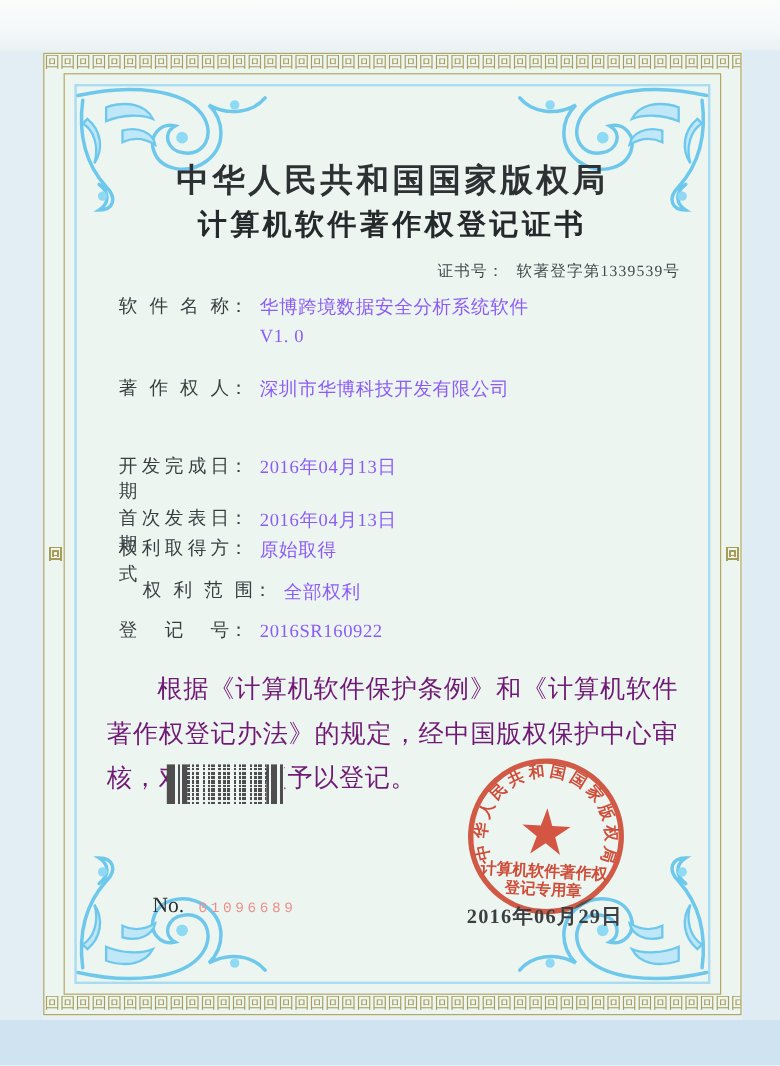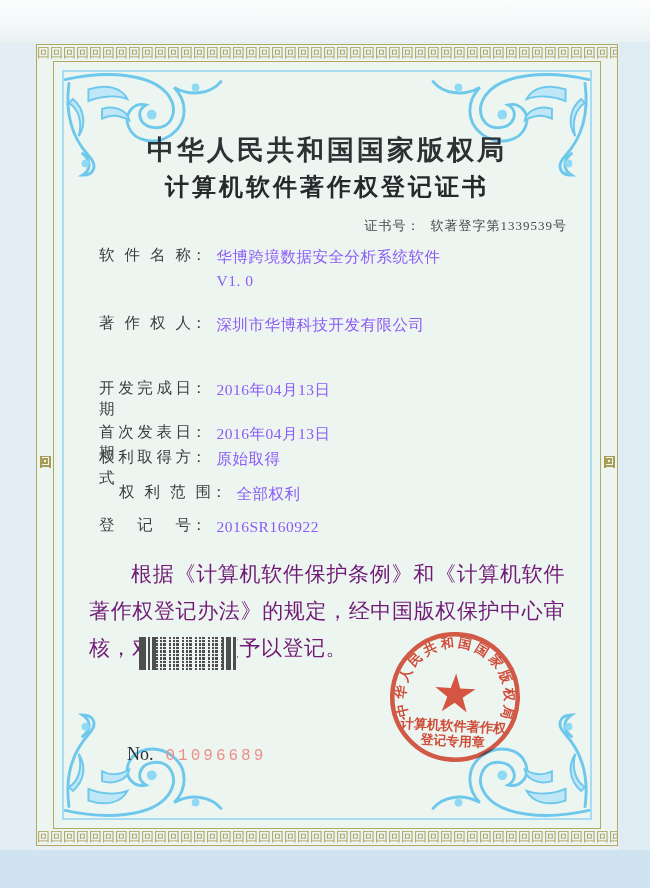--- a/index.html
+++ b/index.html
@@ -57,21 +57,21 @@
 
   .barcode{position:absolute;left:102px;top:592px;width:98px;height:33px;display:flex;z-index:3;}
   .bc-l{width:17px;background:repeating-linear-gradient(90deg,#4e4e4e 0 7px,#f0f6f3 7px 9px,#4e4e4e 9px 11px,#f0f6f3 11px 13px,#4e4e4e 13px 14px);}
   .bc-m{flex:1;background:
     repeating-linear-gradient(0deg, rgba(240,246,243,0) 0 2px, rgba(240,246,243,.95) 2px 3px, rgba(240,246,243,0) 3px 6px, rgba(240,246,243,.95) 6px 7px),
     repeating-linear-gradient(90deg,#4e4e4e 0 2px,#f0f6f3 2px 4px,#4e4e4e 4px 6px,#f0f6f3 6px 7px,#4e4e4e 7px 10px,#f0f6f3 10px 13px);}
   .bc-r{width:15px;background:repeating-linear-gradient(90deg,#4e4e4e 0 2px,#f0f6f3 2px 4px,#4e4e4e 4px 9px,#f0f6f3 9px 11px,#4e4e4e 11px 12px);}
 
   .serial{position:absolute;left:90px;top:699px;z-index:3;}
   .serial .no{font-size:18px;color:#2c3033;margin-top:32px;}
-  .serial .num{font-size:16px;letter-spacing:3px;color:#ee8e88;margin-left:12px;
+  .serial .num{font-size:12px;letter-spacing:3px;color:#ee8e88;margin-left:12px;
     font-family:"Liberation Mono","DejaVu Sans Mono",monospace;}
 
   .stamp{position:absolute;left:350px;top:584px;width:136px;height:136px;
     mix-blend-mode:multiply;opacity:.95;transform:rotate(3deg);z-index:5;}
   .stamp-date{position:absolute;left:352px;top:707px;font-size:17px;font-weight:600;
     letter-spacing:1px;color:#3b3f42;z-index:6;}
 </style>
 </head>
 <body>
 
@@ -202,18 +202,19 @@
   <svg class="stamp" viewBox="0 0 180 180">
     <circle cx="90" cy="90" r="83" fill="none" stroke="#dd4530" stroke-width="6" opacity="0.92"></circle>
     <path id="ringArc" d="M 30.2,117.9 A 66,66 0 1 1 149.8,117.9" fill="none"></path>
     <text font-size="17.5" fill="#dd4530" font-weight="bold" letter-spacing="4.5">
       <textPath href="#ringArc" startOffset="50%" text-anchor="middle">中华人民共和国国家版权局</textPath>
     </text>
     <polygon fill="#df4530" opacity="0.95" points="90,59 96.3,78.3 116.6,78.3 100.2,90.3 106.5,109.7 90,97.7 73.5,109.7 79.8,90.3 63.4,78.3 83.7,78.3"></polygon>
     <text x="90" y="134" text-anchor="middle" font-size="17.5" fill="#dd4530" font-weight="bold">计算机软件著作权</text>
     <text x="90" y="154" text-anchor="middle" font-size="17" fill="#dd4530" font-weight="bold">登记专用章</text>
   </svg>
+  <div class="stamp-date">2016年06月29日</div>
 
   <div class="serial">
     <span class="no">No.</span><span class="num">01096689</span>
   </div>
 
 </div>
 
 </body></html>

